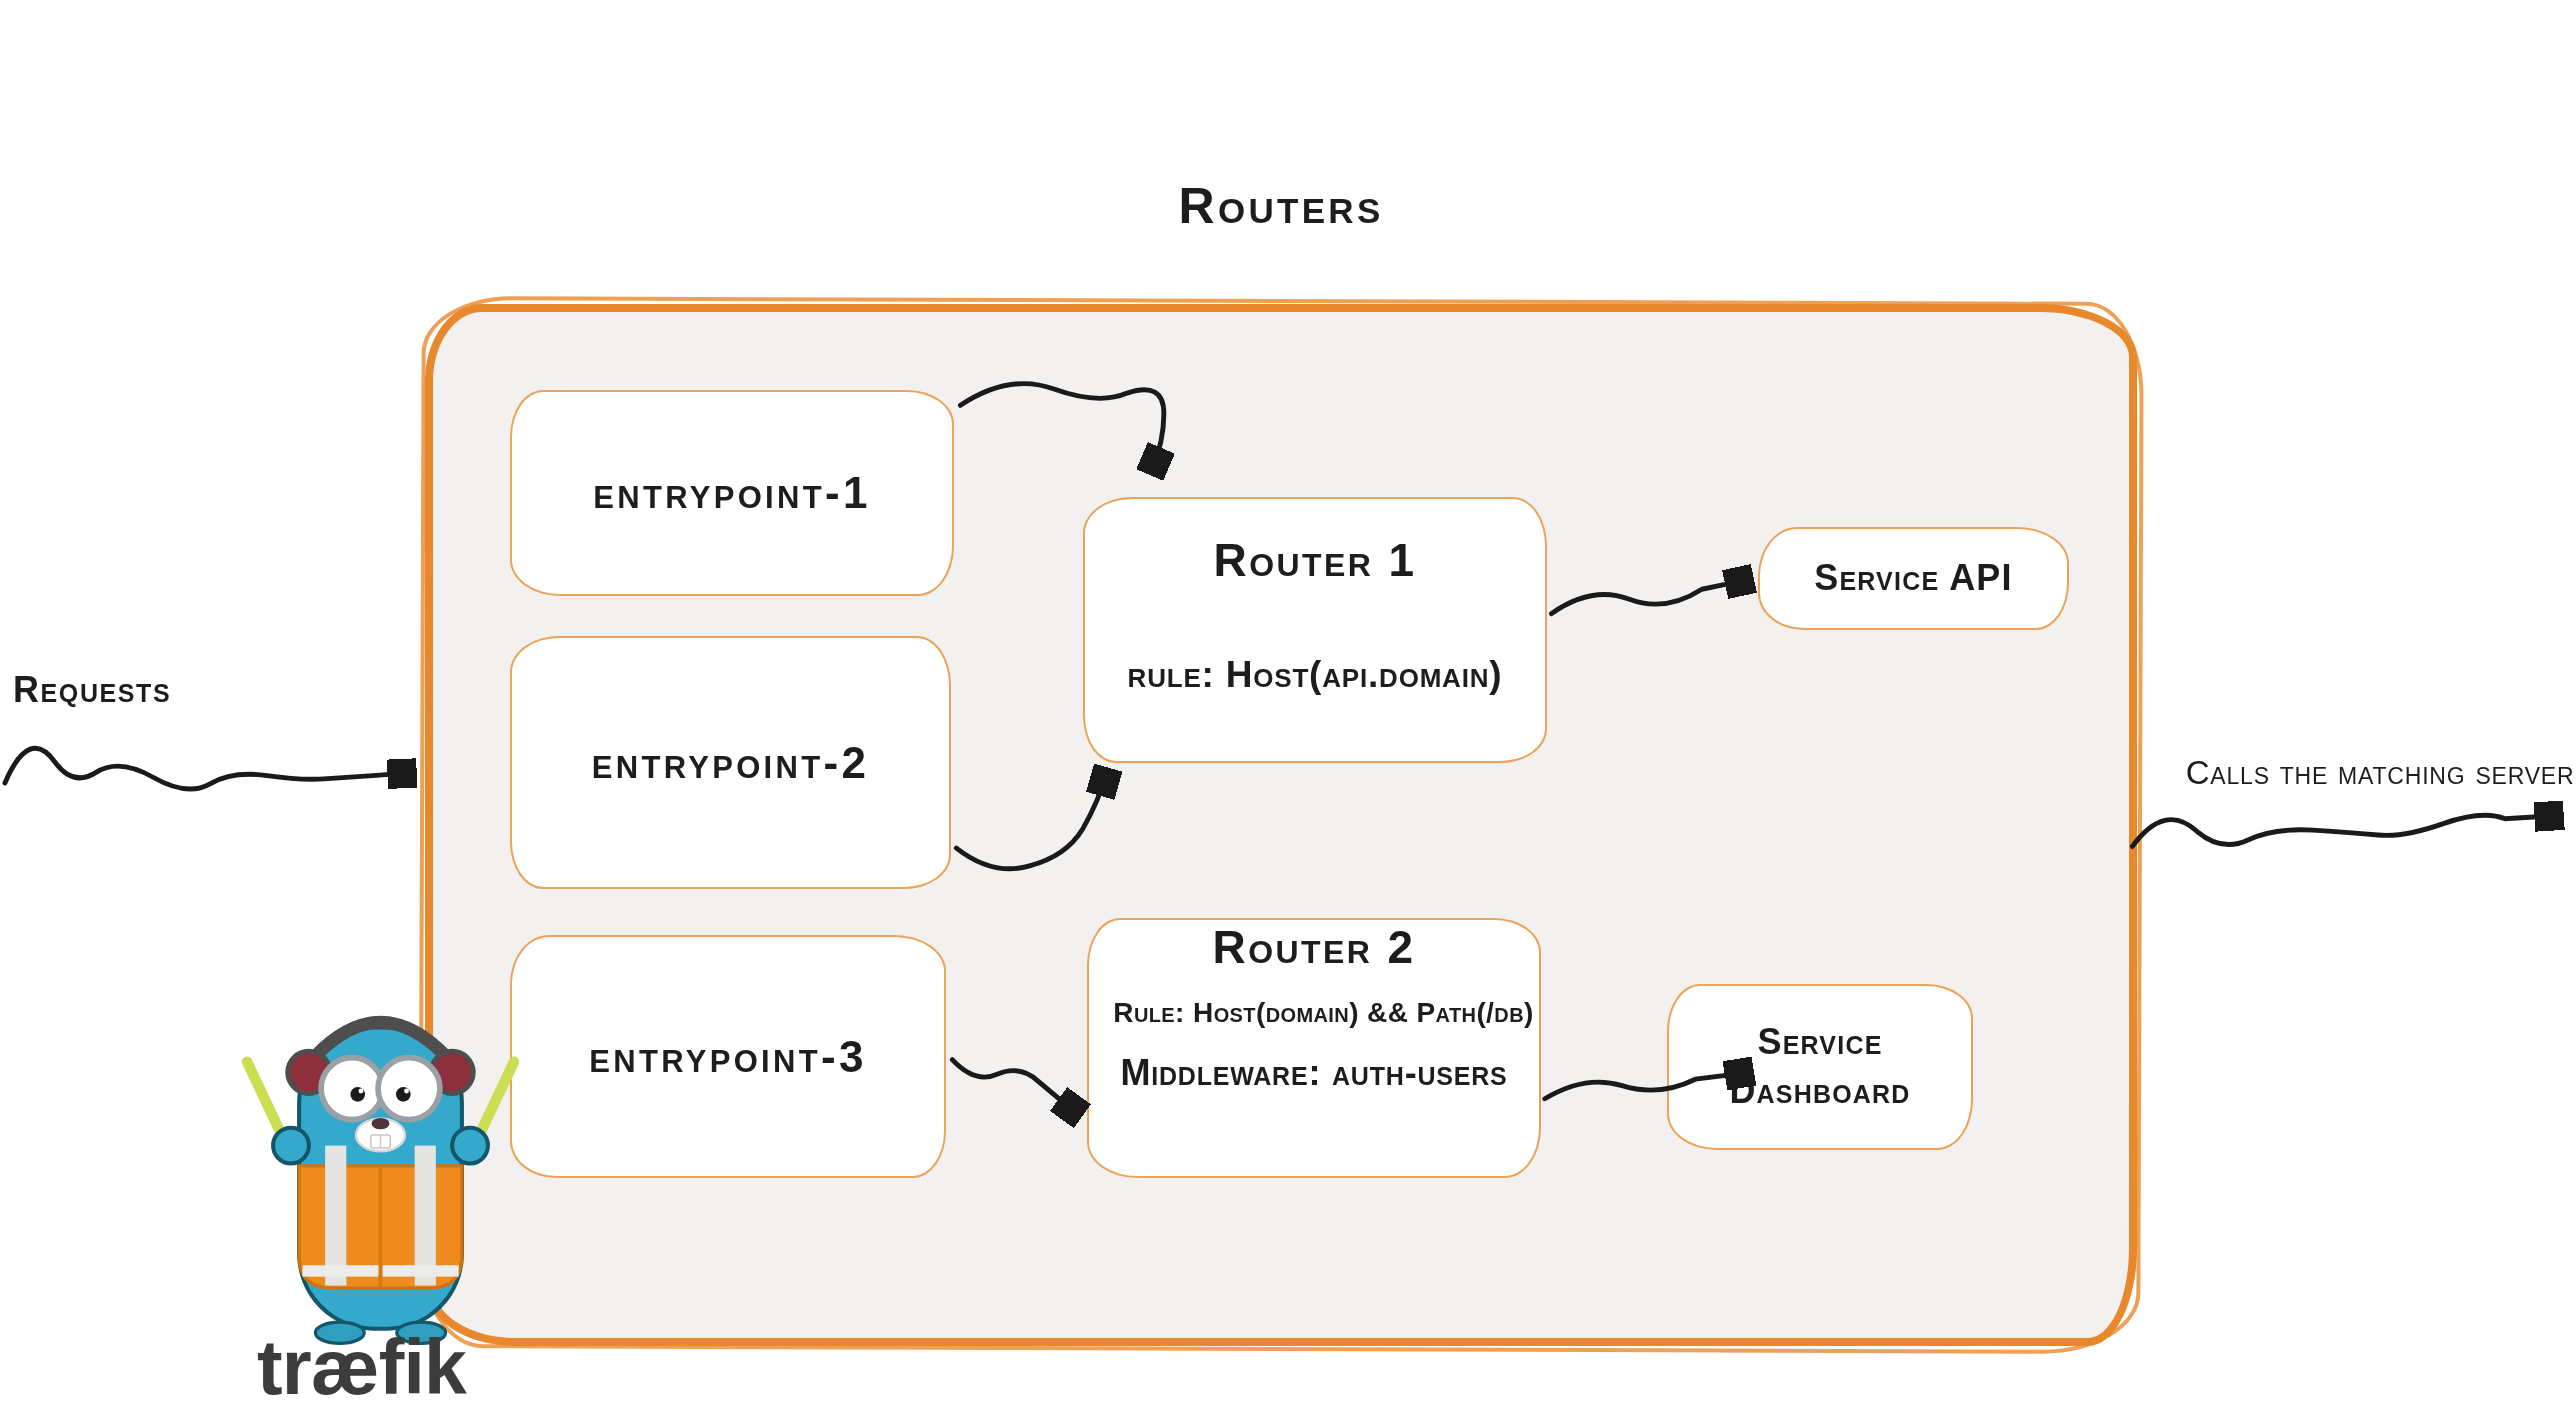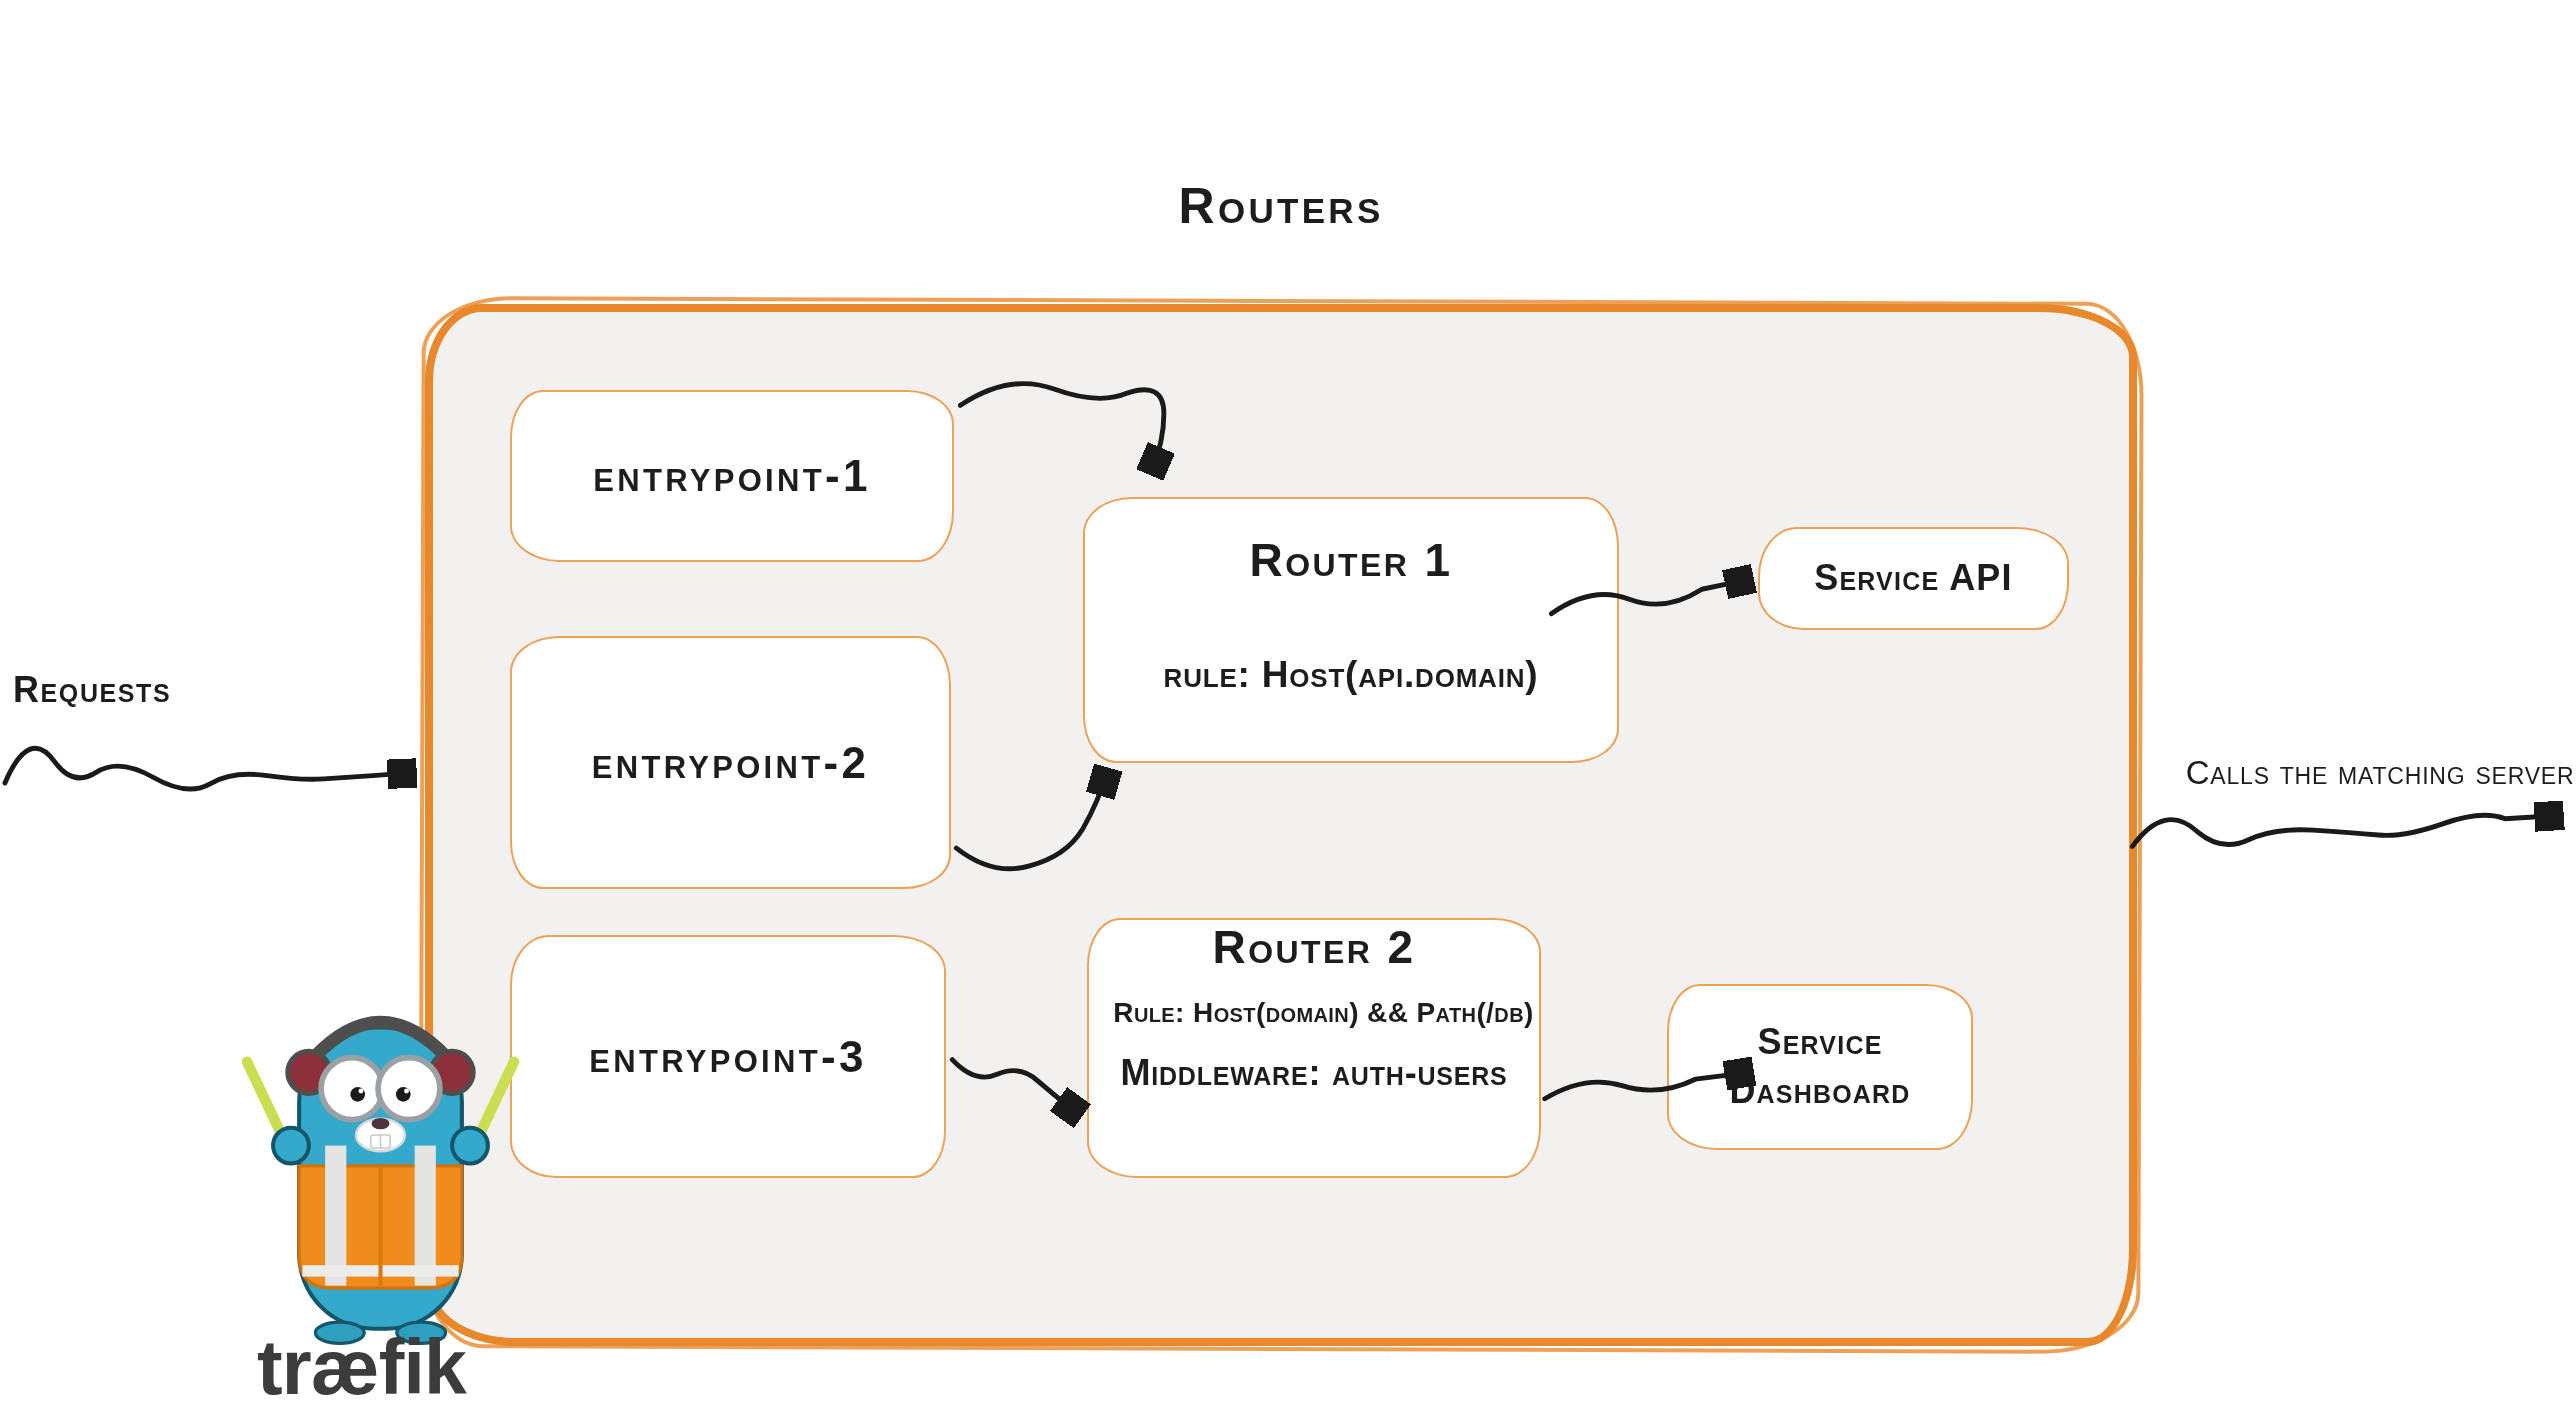--- a/index.html
+++ b/index.html
@@ -30,27 +30,27 @@
     background: #FFFFFF;
     border: 2.4px solid #ECA258;
     display: flex; align-items: center; justify-content: center;
     text-align: center;
   }
   .sk-a { border-radius: 33px 47px 36px 50px / 47px 34px 50px 36px; }
   .sk-b { border-radius: 49px 34px 47px 33px / 36px 49px 34px 47px; }
   .sk-c { border-radius: 39px 52px 33px 46px / 49px 36px 47px 37px; }
 
   .entrypoint { font-size: 44px; font-weight: 600; letter-spacing: 3.3px; }
-  #entrypoint-1 { left: 510px; top: 390px;  width: 444px; height: 172px; }
+  #entrypoint-1 { left: 510px; top: 390px;  width: 444px; height: 206px; }
   #entrypoint-2 { left: 510px; top: 636px;  width: 441px; height: 253px; }
   #entrypoint-3 { left: 510px; top: 935px; width: 436px; height: 243px; }
 
   .router { flex-direction: column; justify-content: flex-start; }
   .router .r-title { font-size: 46px; font-weight: 600; letter-spacing: 2.4px; }
-  #router-1 { left: 1083px; top: 497px; width: 536px; height: 266px; padding-top: 34px; gap: 67px; }
+  #router-1 { left: 1083px; top: 497px; width: 464px; height: 266px; padding-top: 34px; gap: 67px; }
   #router-1 .r-rule { font-size: 37px; font-weight: 600; letter-spacing: 0.8px; }
   #router-2 { left: 1087px; top: 918px; width: 454px; height: 260px; gap: 23px; }
   #router-2 .r-rule { font-size: 28px; font-weight: 600; letter-spacing: 0.4px; margin-left: 19px; }
   #router-2 .r-mw   { font-size: 36px; font-weight: 600; letter-spacing: 0.8px; }
 
   .service { font-size: 36px; font-weight: 600; letter-spacing: 1.2px; line-height: 1.35; }
   #service-api       { left: 1758px; top: 527px;  width: 311px; height: 103px; padding: 0 16.3px; }
   #service-dashboard { left: 1667px; top: 984px; width: 306px; height: 166px; padding: 13px 42px; }
 
   

